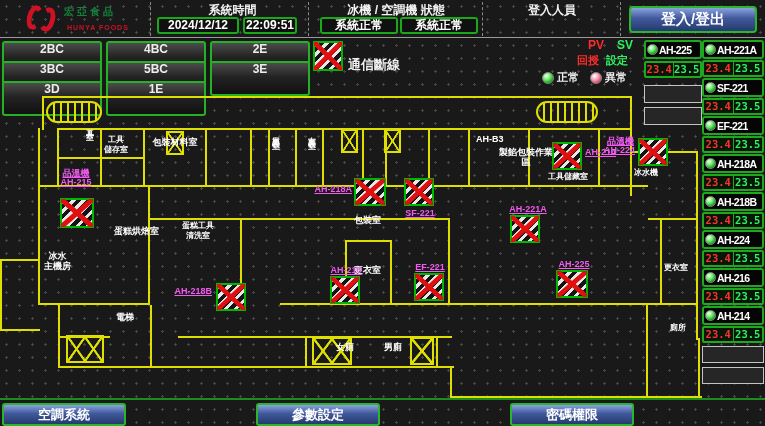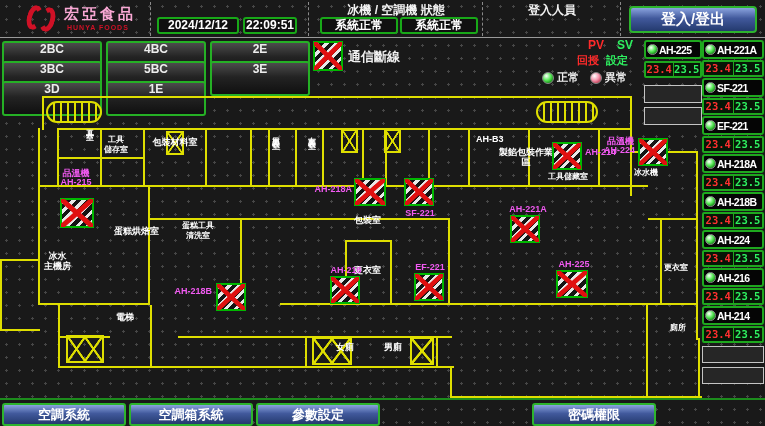--- a/index.html
+++ b/index.html
@@ -21,21 +21,21 @@
   .gbox {
     position:absolute; background:#101010; border:2px solid #18a818; border-radius:3px;
     color:#fff; font-weight:bold; font-size:12px; text-align:center; line-height:13px;
   }
   .bluebtn {
     position:absolute; border:2px solid #2db42d; border-radius:4px;
     background:linear-gradient(#8aa3de,#41599c 45%,#243a6e);
     color:#fff; font-weight:bold; text-align:center; cursor:pointer;
   }
   .logo-c { position:absolute; width:15px; height:25px; border-radius:50%; border:5px solid #cf1126; }
-  .logo-title { position:absolute; color:#f9a8d4; font-weight:bold; font-size:15px; letter-spacing:3px; }
+  .logo-title { position:absolute; color:#15803d; font-weight:bold; font-size:10px; letter-spacing:3px; }
   .logo-sub { position:absolute; color:#cf1126; font-weight:bold; font-size:7px; letter-spacing:1px; }
 
   
   .fbtn {
     position:absolute; width:100px; height:35px; border:2px solid #25b025; border-radius:3px;
     background:linear-gradient(#4c4c4c,#232323 45%,#101010);
     color:#ededed; font-size:12px; font-weight:bold; text-align:center; line-height:13px; cursor:pointer;
   }
 
   
@@ -62,21 +62,21 @@
   .pvals .pv { color:#ff3030; border-right:1px solid #1ea81e; }
   .pvals .sv { color:#2ef060; }
   .ebox { position:absolute; background:#262626; border:1px solid #c4c4c4; }
 
   
   #plan { position:absolute; left:0; top:93px; width:702px; height:305px; }
   .w { position:absolute; background:#dede00; }
   .room { position:absolute; color:#fff; font-size:9px; font-weight:bold; line-height:10px; white-space:pre-line; text-align:center; }
   .room.v { writing-mode:vertical-rl; letter-spacing:1px; }
   .room.s { font-size:8px; }
-  .mlabel { position:absolute; color:#f25af2; font-size:9px; font-weight:bold; line-height:9px; white-space:nowrap; }
+  .mlabel { position:absolute; color:#f25af2; font-size:9px; font-weight:bold; line-height:9px; white-space:nowrap;text-decoration:underline; }
   .mlabel .ml-line { display:block; }
   .marker {
     position:absolute; width:30px; height:28px; border:2px solid #00b800;
     background:repeating-linear-gradient(135deg,#e8e8e8 0 3px,#141414 3px 7px); cursor:pointer;
   }
   .marker .xr { position:absolute; inset:-1px;
     background:
       linear-gradient(to top right, transparent 43%, #e01010 45% 55%, transparent 57%),
       linear-gradient(to bottom right, transparent 43%, #e01010 45% 55%, transparent 57%);
   }
@@ -109,20 +109,21 @@
   <span class="logo-c" style="left:27px;top:5px;border-right-color:transparent;transform:rotate(15deg)"></span>
   <span class="logo-c" style="left:40px;top:7px;border-left-color:transparent;transform:rotate(15deg)"></span>
   <div class="logo-title" style="left:64px;top:5px">宏亞食品</div>
   <div class="logo-sub" style="left:67px;top:24px">HUNYA FOODS</div>
 
   <div class="tsep" style="left:150px"></div>
   <div class="tsep" style="left:308px"></div>
   <div class="tsep" style="left:482px"></div>
   <div class="tsep" style="left:620px"></div>
 
+  <div class="thead" style="left:160px;width:145px">系統時間</div>
   <div class="gbox" style="left:157px;top:17px;width:82px;height:17px">2024/12/12</div>
   <div class="gbox" style="left:243px;top:17px;width:54px;height:17px">22:09:51</div>
 
   <div class="thead" style="left:313px;width:166px">冰機 / 空調機 狀態</div>
   <div class="gbox" style="left:320px;top:17px;width:78px;height:17px">系統正常</div>
   <div class="gbox" style="left:400px;top:17px;width:78px;height:17px">系統正常</div>
 
   <div class="thead" style="left:487px;width:130px">登入人員</div>
 
   <div class="bluebtn" style="left:629px;top:6px;width:128px;height:27px;font-size:15px;line-height:22px">登入/登出</div>
@@ -133,21 +134,21 @@
 <div class="fbtn" style="left:210px;top:41px">2E</div>
 <div class="fbtn" style="left:2px;top:61px">3BC</div>
 <div class="fbtn" style="left:106px;top:61px">5BC</div>
 <div class="fbtn" style="left:210px;top:61px">3E</div>
 <div class="fbtn" style="left:2px;top:81px">3D</div>
 <div class="fbtn" style="left:106px;top:81px">1E</div>
 
 <div class="marker" style="left:313px;top:41px;width:30px;height:30px">
     <i class="xr"></i>
   </div>
-<div class="legend-label" style="left:348px;top:48px">通信斷線</div>
+<div class="legend-label" style="left:348px;top:56px">通信斷線</div>
 
 <div class="pvsv red" style="left:588px;top:38px">PV</div>
 <div class="pvsv grn" style="left:617px;top:38px">SV</div>
 <div class="pvsv red" style="left:577px;top:53px;font-size:11px">回授</div>
 <div class="pvsv grn" style="left:606px;top:53px;font-size:11px">設定</div>
 
 <div class="ledwrap" style="left:542px;top:70px">
   <span class="led g"></span><span>正常</span>
 </div>
 <div class="ledwrap" style="left:590px;top:70px">
@@ -397,16 +398,15 @@
   <div class="mlabel" style="left:550px;top:167px;width:48px;text-align:center">
     <span class="ml-line">AH-225</span>
   </div>
   <div class="marker" style="left:556px;top:177px;width:32px">
       <i class="xr"></i>
     </div>
 </div>
 
 <div class="footer">
   <div class="footbtn" style="left:2px">空調系統</div>
-  <div class="footbtn" style="left:129px">空調箱系統</div>
   <div class="footbtn" style="left:256px">參數設定</div>
-  <div class="footbtn" style="left:532px">密碼權限</div>
+  <div class="footbtn" style="left:510px">密碼權限</div>
 </div>
 
 </body></html>

